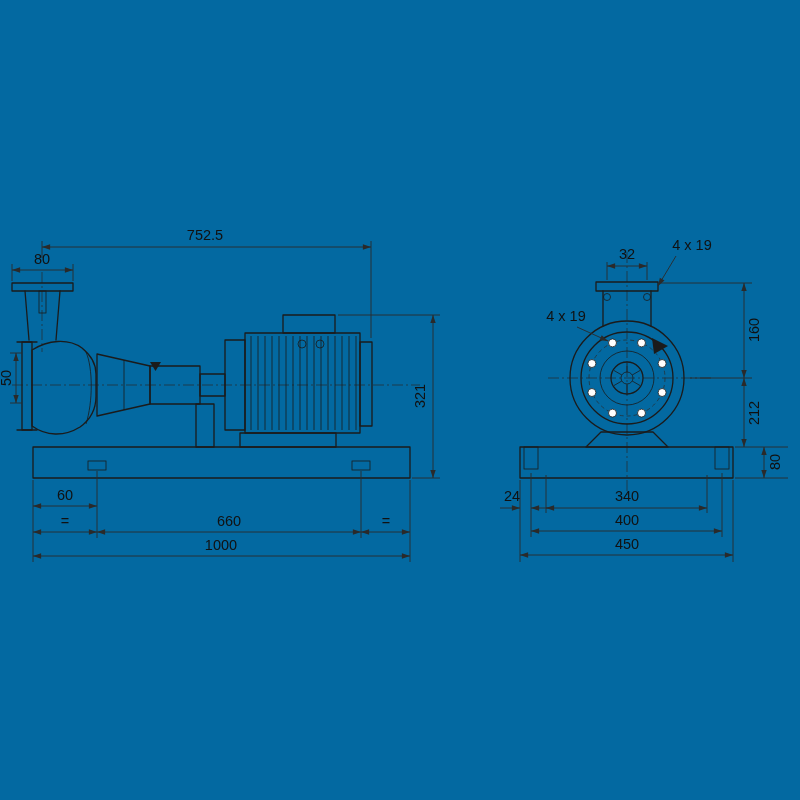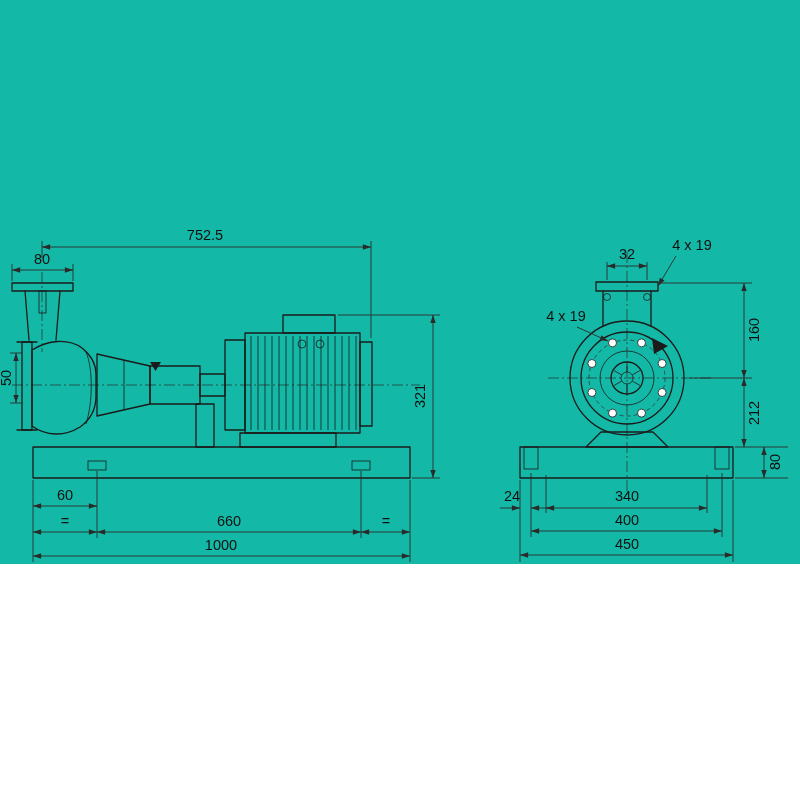--- a/index.html
+++ b/index.html
@@ -1,16 +1,16 @@
 <!DOCTYPE html>
 <html><head>
 <meta charset="utf-8">
 <style>
   html,body{margin:0;padding:0;background:#ffffff;}
-  .stage{width:800px;height:564px;position:relative;background:#14b8a6;overflow:hidden;}
+  .stage{width:800px;height:800px;position:relative;background:#0369a1;overflow:hidden;}
   svg{display:block;}
   .o  {stroke:#1b1b1b;stroke-width:1.3;fill:none;stroke-linejoin:round;stroke-linecap:round;}
   .t  {stroke:#1b1b1b;stroke-width:0.8;fill:none;}
   .d  {stroke:#2a2a2a;stroke-width:0.9;fill:none;}
   .cl {stroke:#2a2a2a;stroke-width:0.7;fill:none;stroke-dasharray:11 3 2 3;}
   .dash{stroke:#2a2a2a;stroke-width:0.7;fill:none;stroke-dasharray:4 3;}
   .dt {font-family:"Liberation Sans",sans-serif;font-size:14.5px;fill:#111;text-anchor:middle;}
   .fillshape{fill:#1b1b1b;stroke:none;}
 </style>
 </head>

